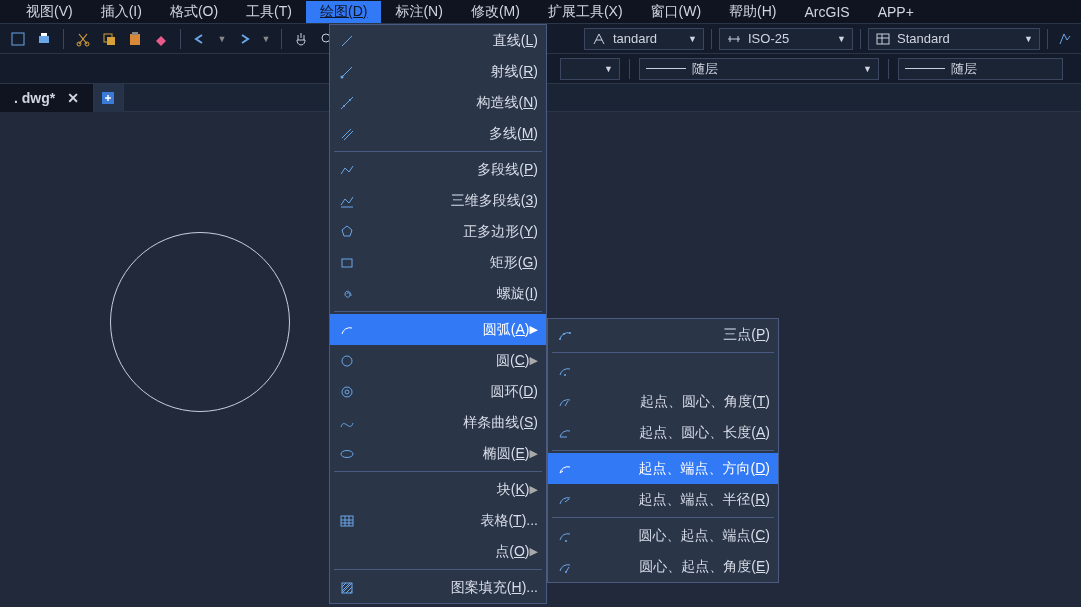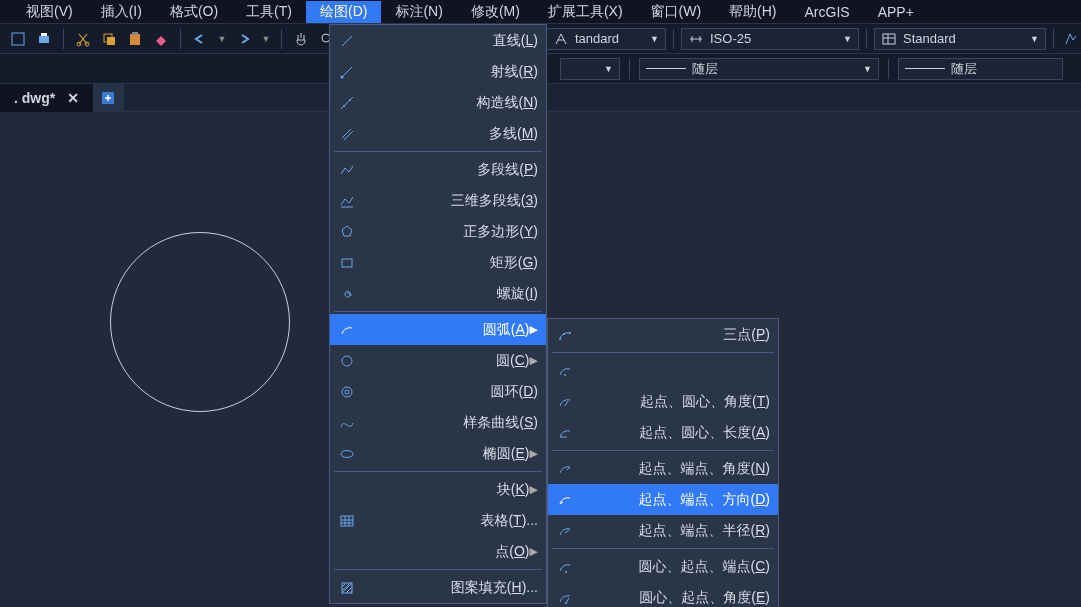--- a/index.html
+++ b/index.html
@@ -1,20 +1,20 @@
 <!DOCTYPE html>
 <html><head>
 <meta charset="utf-8">
 <style>
 * { margin: 0; padding: 0; box-sizing: border-box; font-family: "Microsoft YaHei", Arial, sans-serif; }
 body { background: #1e2838; width: 1081px; height: 607px; overflow: hidden; color: #d0d5e0; font-size: 14px; position: relative; }
 
 .menubar { display: flex; background: #0f1420; height: 24px; align-items: center; padding-left: 12px; border-bottom: 1px solid #2a3548; }
 .menubar-item { padding: 2px 14px; cursor: pointer; font-size: 14px; }
-.menubar-item.active { background: #3279f5; color: #fef9c3; }
+.menubar-item.active { background: #3279f5; color: #0f172a; text-decoration: underline; }
 
 .toolbar { display: flex; background: #141b2a; height: 30px; align-items: center; padding-left: 8px; gap: 6px; border-bottom: 1px solid #2a3548; }
 .tool { width: 20px; height: 20px; display: flex; align-items: center; justify-content: center; cursor: pointer; }
 .tool-sep { width: 1px; height: 20px; background: #3a4560; margin: 0 3px; }
 
 .toolbar-dropdown { display: inline-flex; align-items: center; border: 1px solid #3a4560; height: 22px; padding: 0 6px; gap: 6px; color: #d0d5e0; background: #1a2435; font-size: 13px; }
 .toolbar-dropdown .chev { margin-left: auto; }
 
 .secondbar { display: flex; background: #141b2a; height: 30px; align-items: center; gap: 6px; border-bottom: 1px solid #2a3548; padding-left: 560px; }
 
@@ -119,30 +119,30 @@
         <circle cx="7" cy="7" r="4" fill="none" stroke="#c8d0e0"></circle>
         <path d="M10 10l4 4" stroke="#c8d0e0"></path>
       </svg>
     </div>
   <div class="tool">
       <svg class="icon-svg" viewBox="0 0 16 16">
         <rect x="2" y="2" width="12" height="12" fill="none" stroke="#c8d0e0"></rect>
       </svg>
     </div>
 
-  <div style="margin-left:auto;display:flex;gap:4px;align-items:center;">
+  <div style="margin-left:auto;display:flex;gap:4px;align-items:center;padding-right:6px;">
     <div class="toolbar-dropdown" style="width:120px;">
       <svg class="icon-svg" viewBox="0 0 16 16">
           <path d="M3 13L8 3l5 10M5 9h6" stroke="#c8d0e0" fill="none"></path>
         </svg>
       <span>tandard</span>
       <span class="chev" style="font-size:9px;">▼</span>
     </div>
     <div class="tool-sep"></div>
-    <div class="toolbar-dropdown" style="width:178px;justify-content:center;">
+    <div class="toolbar-dropdown" style="width:134px;justify-content:center;">
       <svg class="icon-svg" viewBox="0 0 16 16">
           <path d="M2 8h12M4 5v6M12 5v6" stroke="#c8d0e0"></path>
         </svg>
       <span>ISO-25</span>
       <span class="chev" style="font-size:9px;">▼</span>
     </div>
     <div class="tool-sep"></div>
     <div class="toolbar-dropdown" style="width:172px;">
       <svg class="icon-svg" viewBox="0 0 16 16">
           <rect x="2" y="3" width="12" height="10" fill="none" stroke="#c8d0e0"></rect>
@@ -386,29 +386,20 @@
     <div class="menu-item">
       <span class="icon-slot">
         <svg class="icon-svg" viewBox="0 0 16 16">
           <path d="M3 12a8 8 0 0110-6" stroke="#6aa7e8" fill="none"></path>
           <path d="M3 12h7" stroke="#6aa7e8"></path>
         </svg>
       </span>
       <span class="label">起点、圆心、长度(<u>A</u>)</span>
     </div>
     <div class="menu-sep"></div>
-    <div class="menu-item">
-      <span class="icon-slot">
-        <svg class="icon-svg" viewBox="0 0 16 16">
-          <path d="M3 12a8 8 0 0110-6" stroke="#6aa7e8" fill="none"></path>
-          <path d="M13 6l-3 3" stroke="#6aa7e8"></path>
-        </svg>
-      </span>
-      <span class="label">起点、端点、角度(<u>N</u>)</span>
-    </div>
     <div class="menu-item highlight">
       <span class="icon-slot">
         <svg class="icon-svg" viewBox="0 0 16 16">
           <path d="M3 12a8 8 0 0110-6" stroke="#fff" fill="none"></path>
           <path d="M3 12l3-2" stroke="#fff"></path>
         </svg>
       </span>
       <span class="label">起点、端点、方向(<u>D</u>)</span>
     </div>
     <div class="menu-item">

